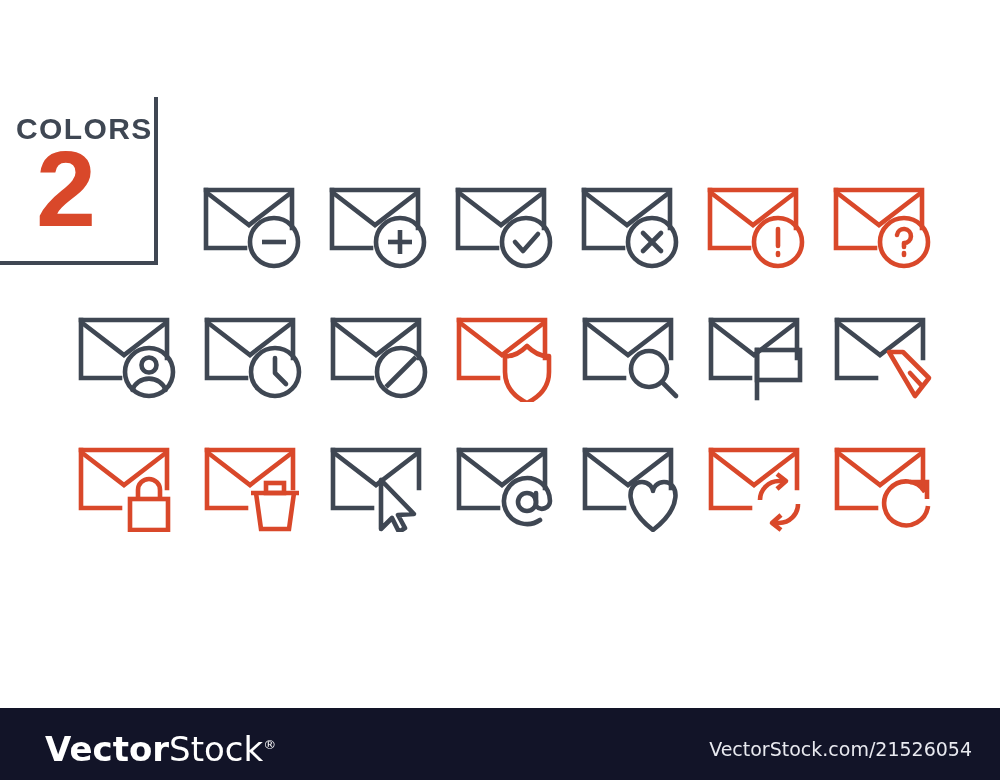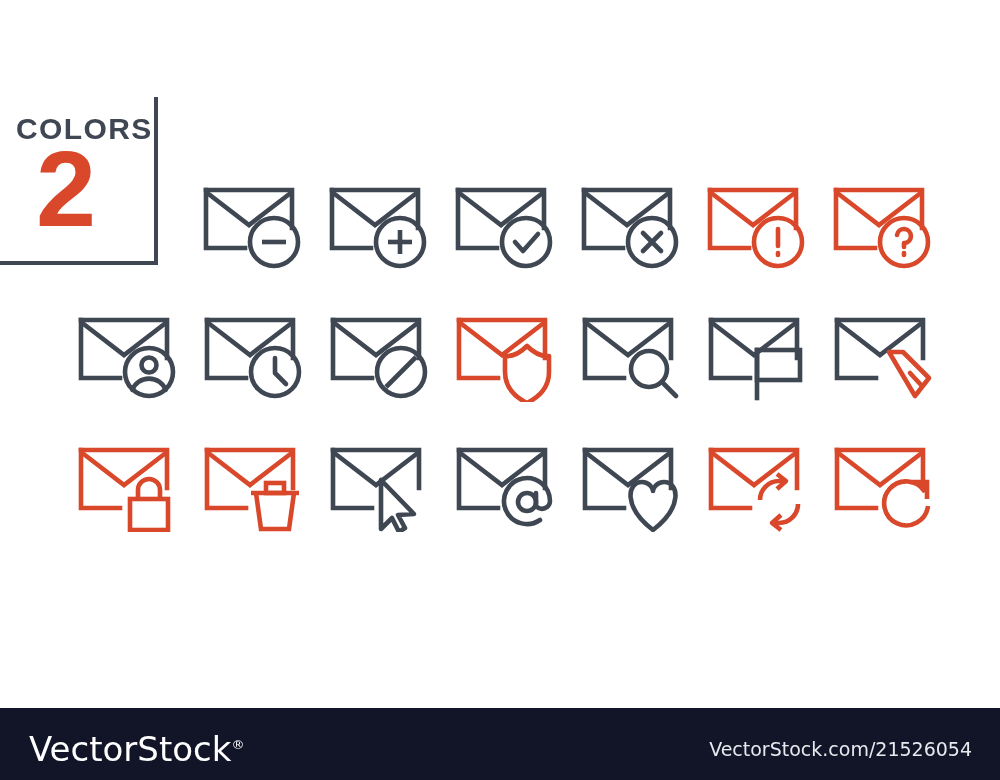--- a/index.html
+++ b/index.html
@@ -79,21 +79,21 @@
     position: absolute;
     left: 29px;
     top: 20px;
     color: #ffffff;
     font-size: 34px;
     line-height: 34px;
     letter-spacing: 0px;
     font-family: "DejaVu Sans", sans-serif;
     white-space: nowrap;
   }
-  #wm-logo .light { font-weight: 400; }
+  #wm-logo .light { font-weight: 700; margin-left: 16px; }
   #wm-logo .bold  { font-weight: normal; }
   #wm-reg {
     font-size: 13px;
     vertical-align: super;
     font-weight: normal;
   }
   #wm-url {
     position: absolute;
     right: 28px;
     top: 30px;

